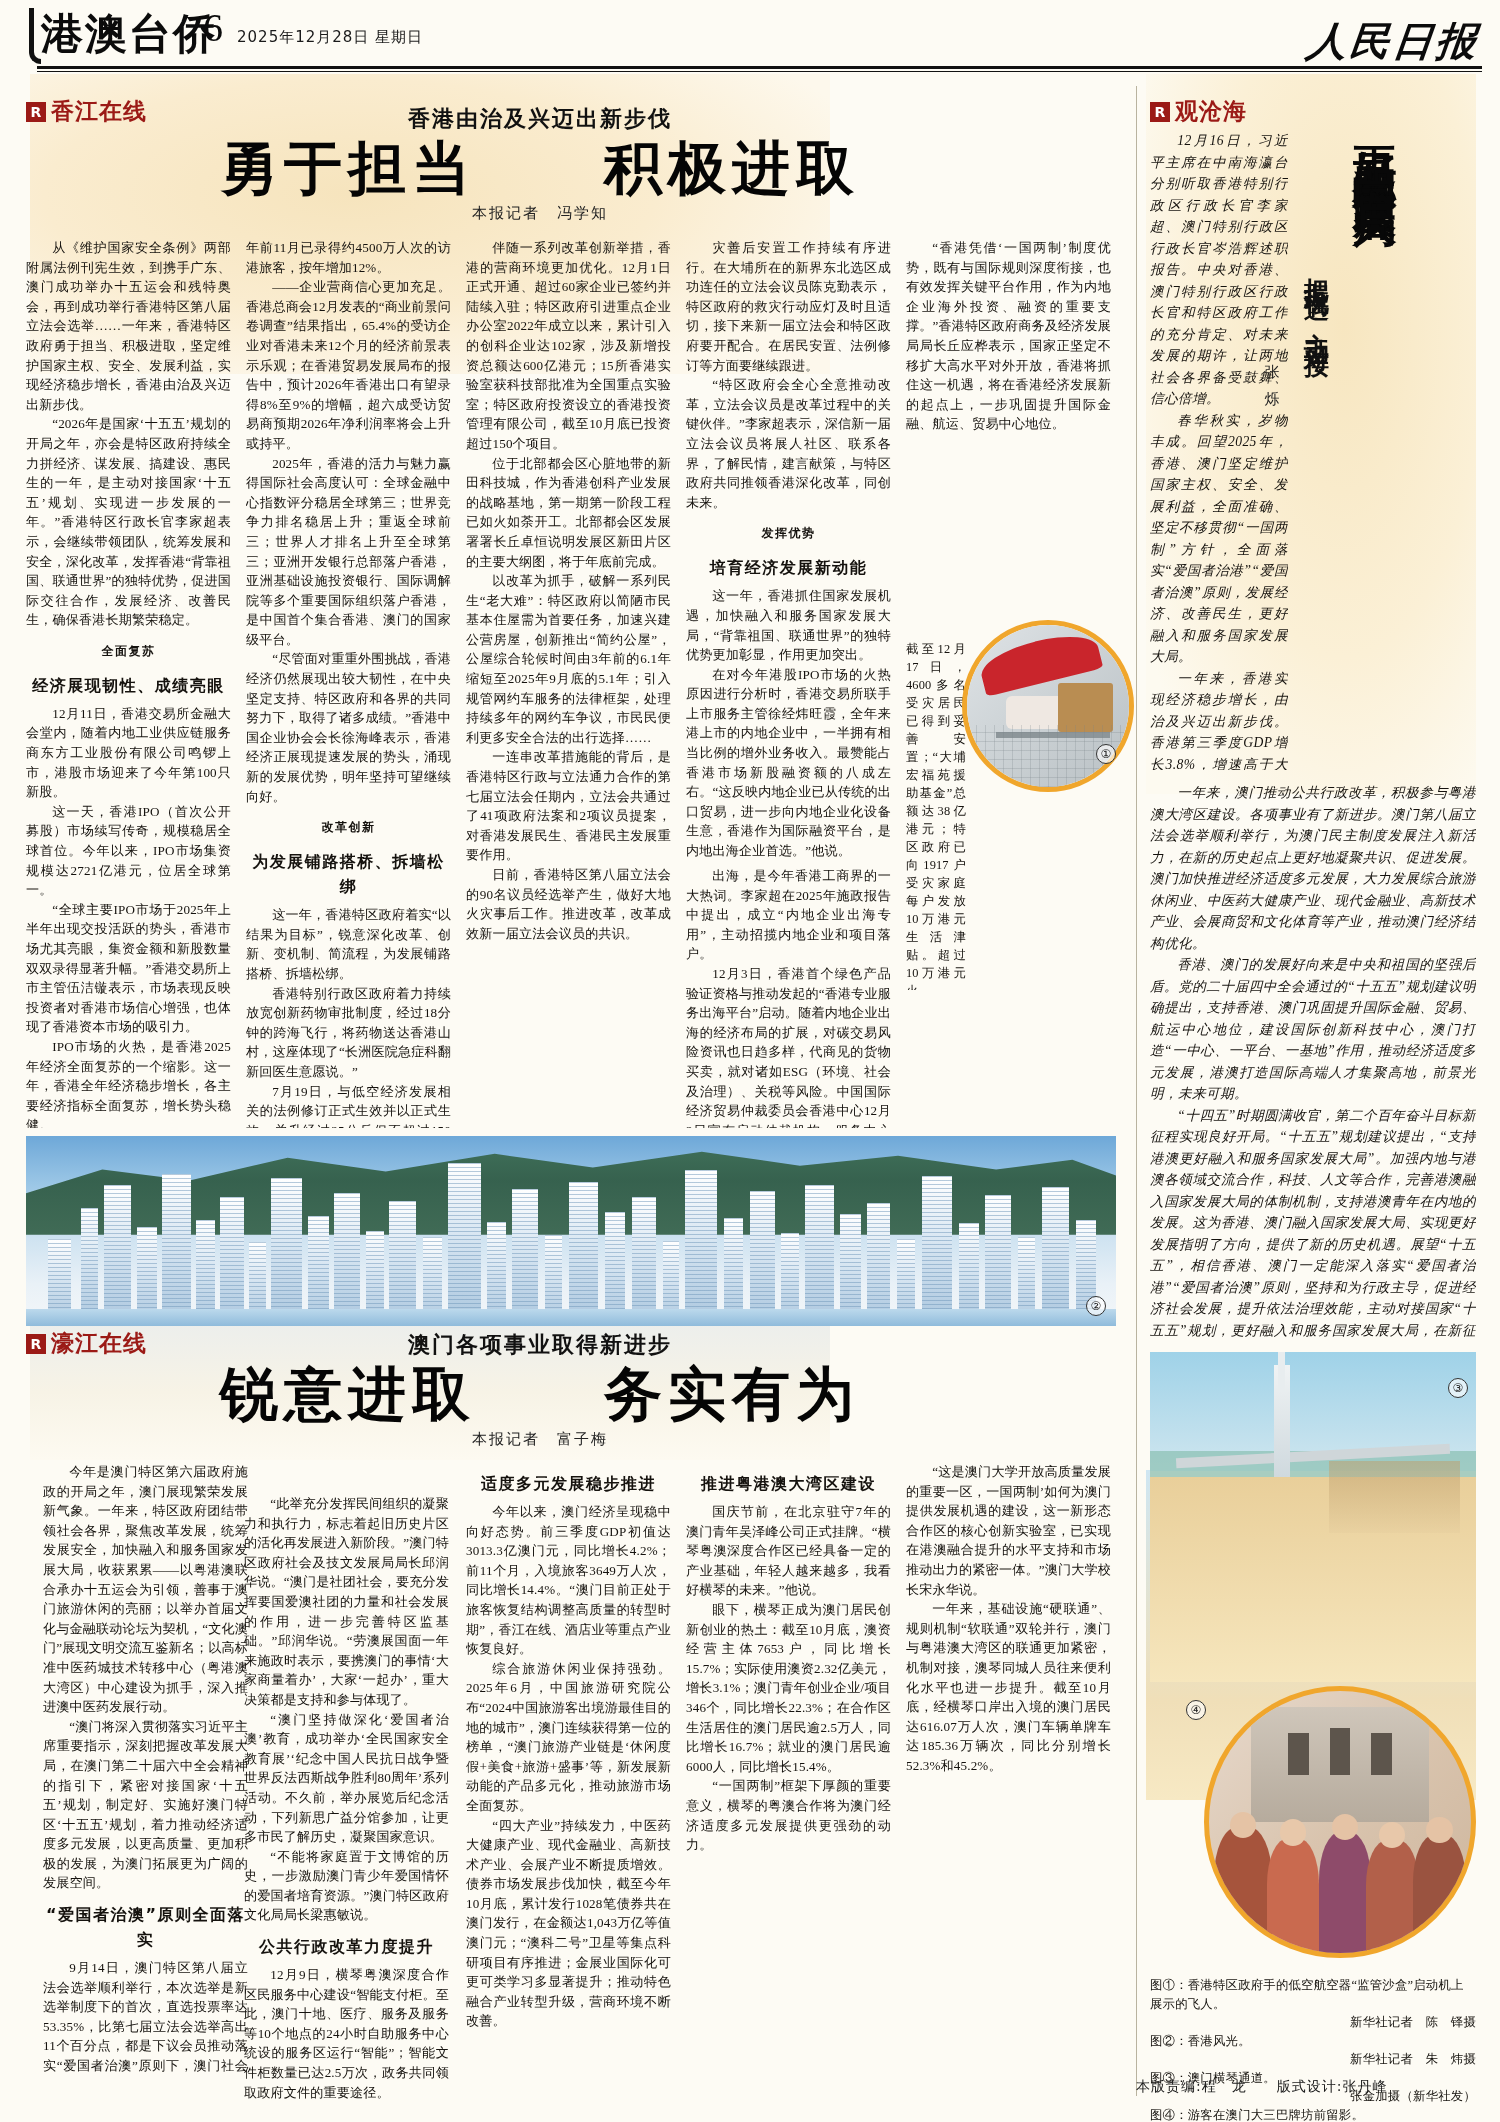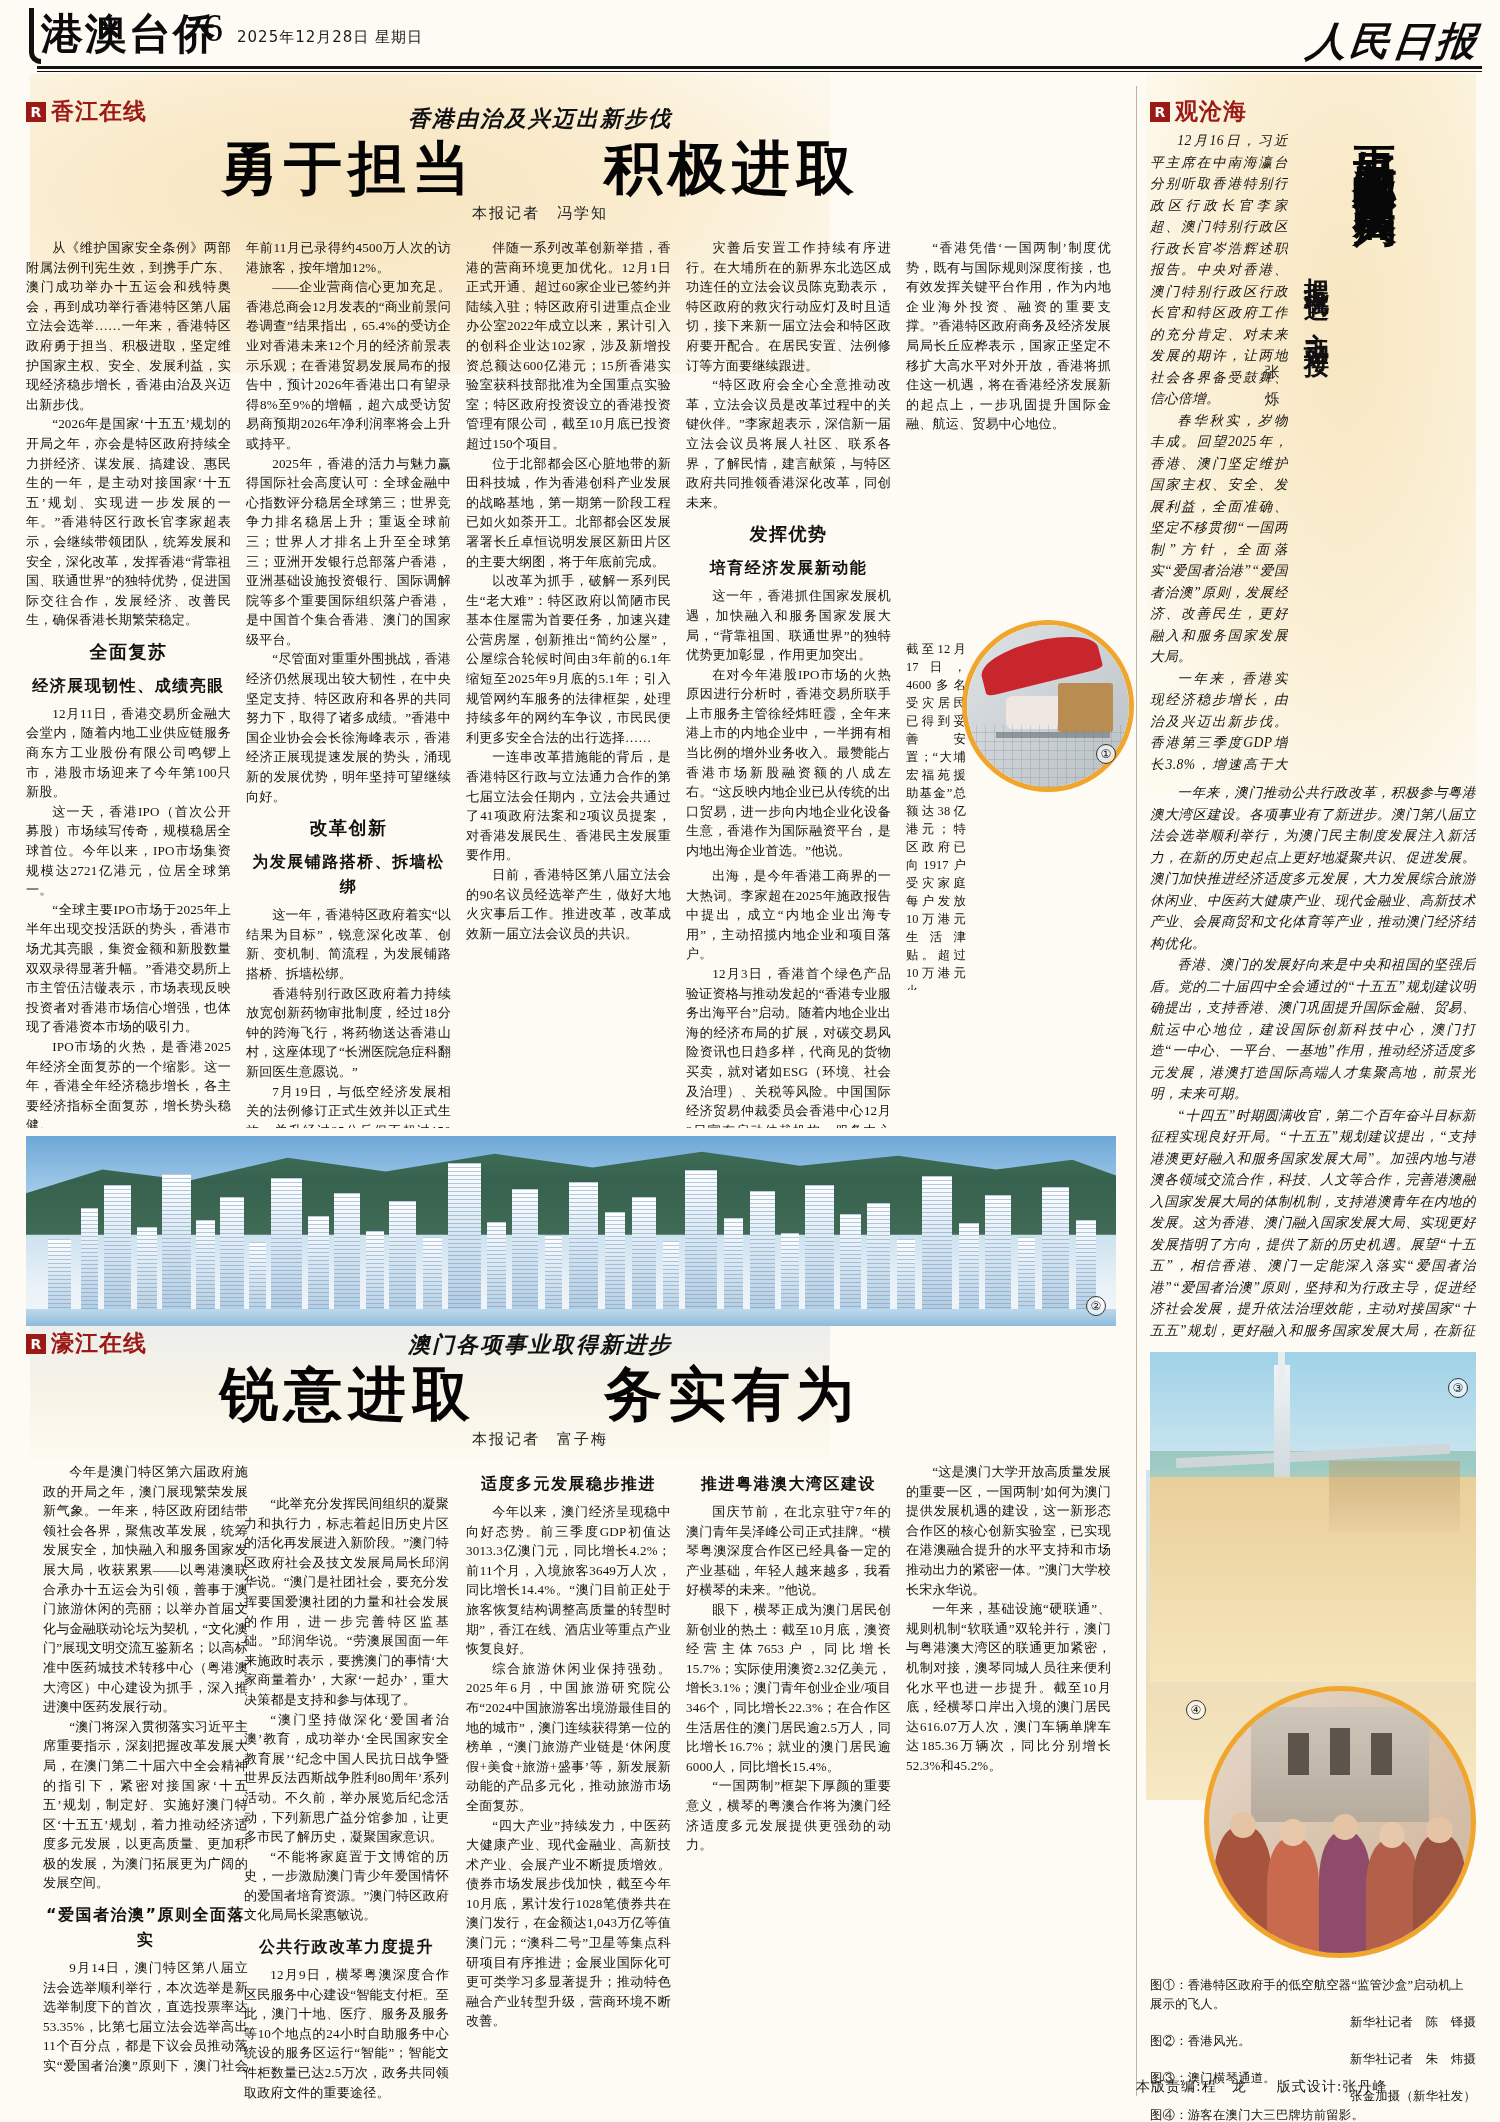--- a/index.html
+++ b/index.html
@@ -56,21 +56,20 @@
   .sec-tag .nm {
     font-size: 23px; font-weight: bold; color: #9b1a16; letter-spacing: 1px;
     font-family: "DejaVu Sans", "Liberation Sans", sans-serif;
   }
 
   
   .kicker {
     position: absolute; text-align: center;
     font-size: 22px; font-weight: bold; color: #111; letter-spacing: 2px;
     font-family: "Liberation Serif", "DejaVu Serif", serif;
-    font-style: italic;
   }
   .headline {
     position: absolute; text-align: center;
     font-size: 58px; font-weight: bold; color: #050505; letter-spacing: 6px;
     font-family: "DejaVu Sans", "Liberation Sans", sans-serif;
   }
   .byline {
     position: absolute; text-align: center;
     font-size: 15px; color: #222; letter-spacing: 2px;
     font-family: "Liberation Serif", "DejaVu Serif", serif;
@@ -81,21 +80,21 @@
     position: absolute;
     font-size: 13.1px; line-height: 19.6px; color: #15120e;
     text-align: justify; text-justify: inter-ideograph;
     font-family: "Liberation Serif", "DejaVu Serif", serif;
     letter-spacing: 0.15px;
     overflow: hidden;
   }
   .col p { text-indent: 2em; margin: 0; }
   .col p.noind { text-indent: 0; }
   .subhead {
-    text-align: center; font-weight: bold; font-size: 18px; line-height: 25px;
+    text-align: center; font-weight: bold; font-size: 12px; line-height: 25px;
     letter-spacing: 1.5px; margin: 9px 0 6px 0; text-indent: 0 !important;
     font-family: "DejaVu Sans", "Liberation Sans", sans-serif;
   }
   .subhead.small { font-size: 16px; }
 
   
   .kai {
     font-family: "Liberation Serif", "DejaVu Serif", serif;
     font-style: italic;
     font-size: 13.6px; line-height: 21.5px; letter-spacing: 0.4px;

